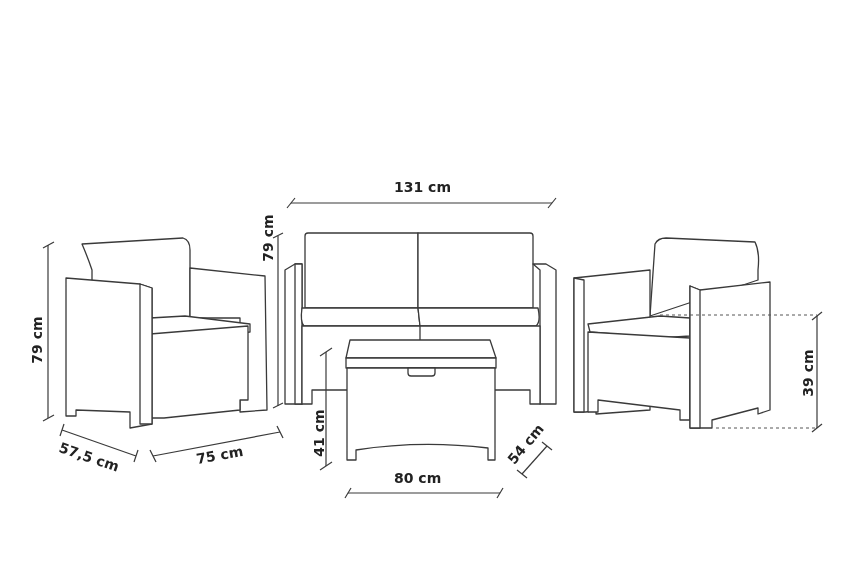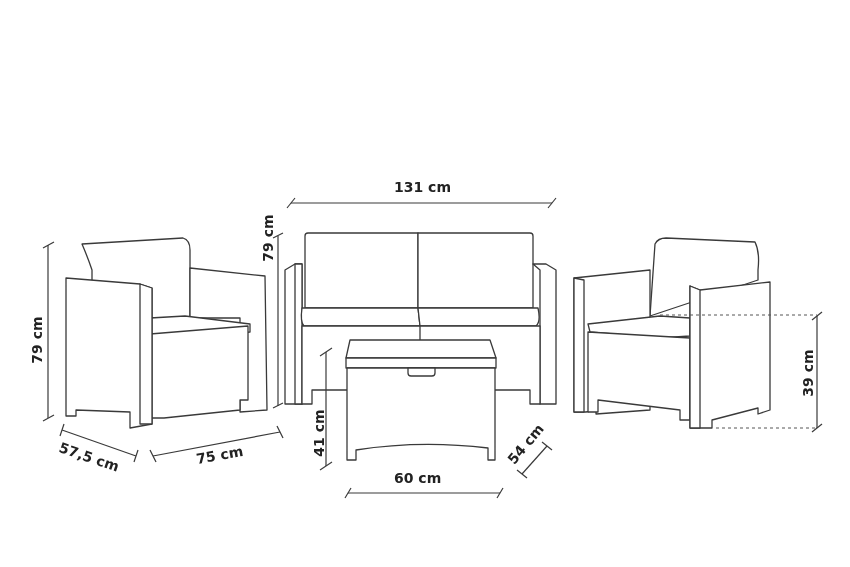--- a/index.html
+++ b/index.html
@@ -110,16 +110,16 @@
   </g>
 </svg>
 
 
 <span class="lbl" style="left:394px; top:179px;">131 cm</span>
 <span class="lbl" style="left:244px; top:230px; transform:rotate(-90deg);">79 cm</span>
 <span class="lbl" style="left:13px; top:332px; transform:rotate(-90deg);">79 cm</span>
 <span class="lbl" style="left:58px; top:449px; transform:rotate(19deg);">57,5 cm</span>
 <span class="lbl" style="left:196px; top:447px; transform:rotate(-10deg);">75 cm</span>
 <span class="lbl" style="left:295px; top:425px; transform:rotate(-90deg);">41 cm</span>
-<span class="lbl" style="left:394px; top:470px;">60 cm</span>
+<span class="lbl" style="left:394px; top:470px;">80 cm</span>
 <span class="lbl" style="left:502px; top:436px; transform:rotate(-50deg);">54 cm</span>
 <span class="lbl" style="left:784px; top:365px; transform:rotate(-90deg);">39 cm</span>
 </div>
 
 </body></html>

